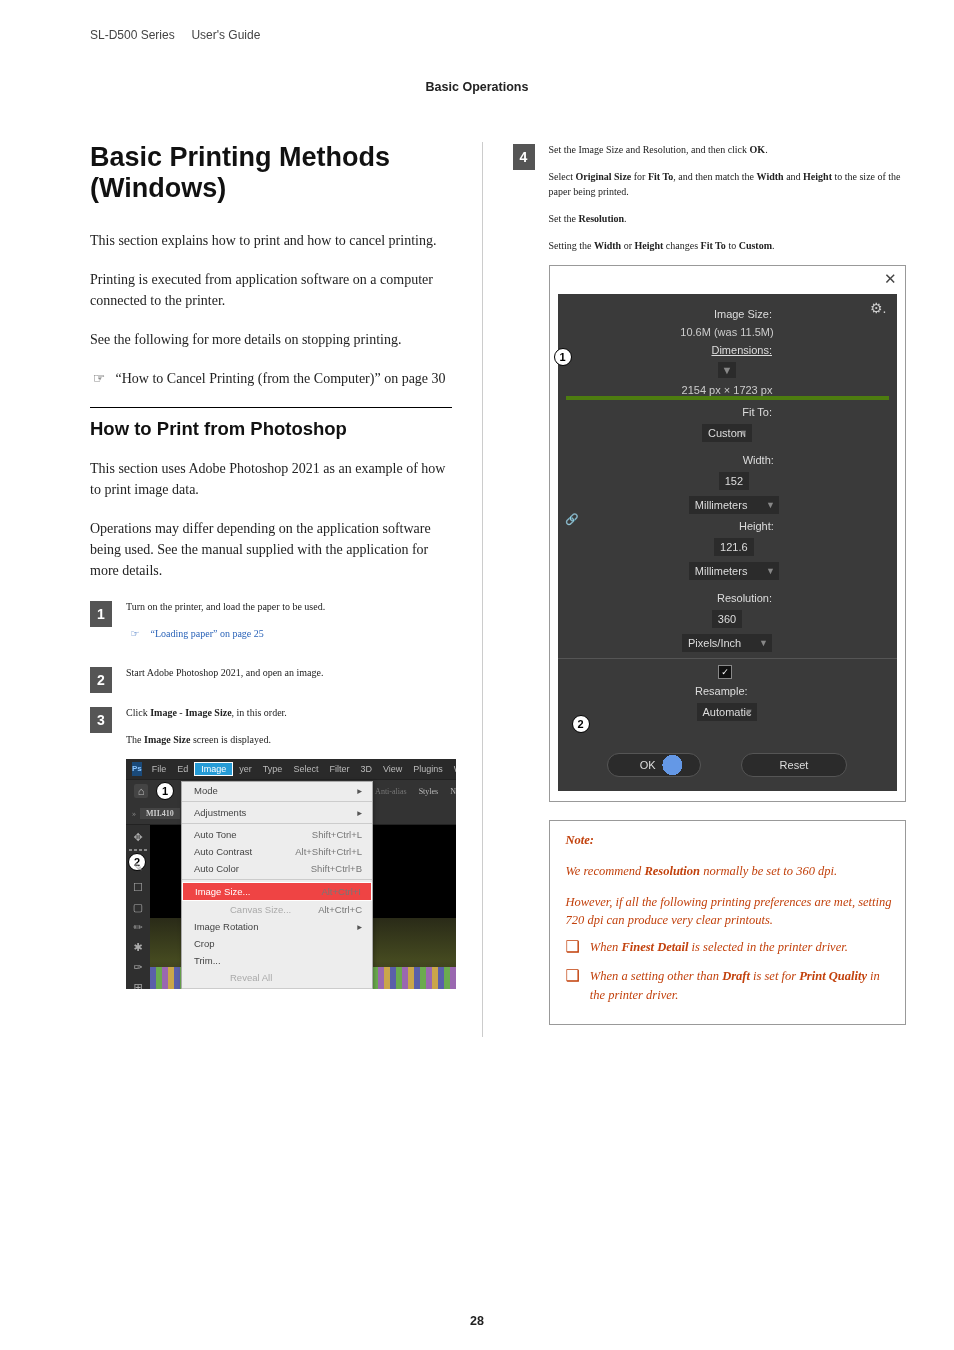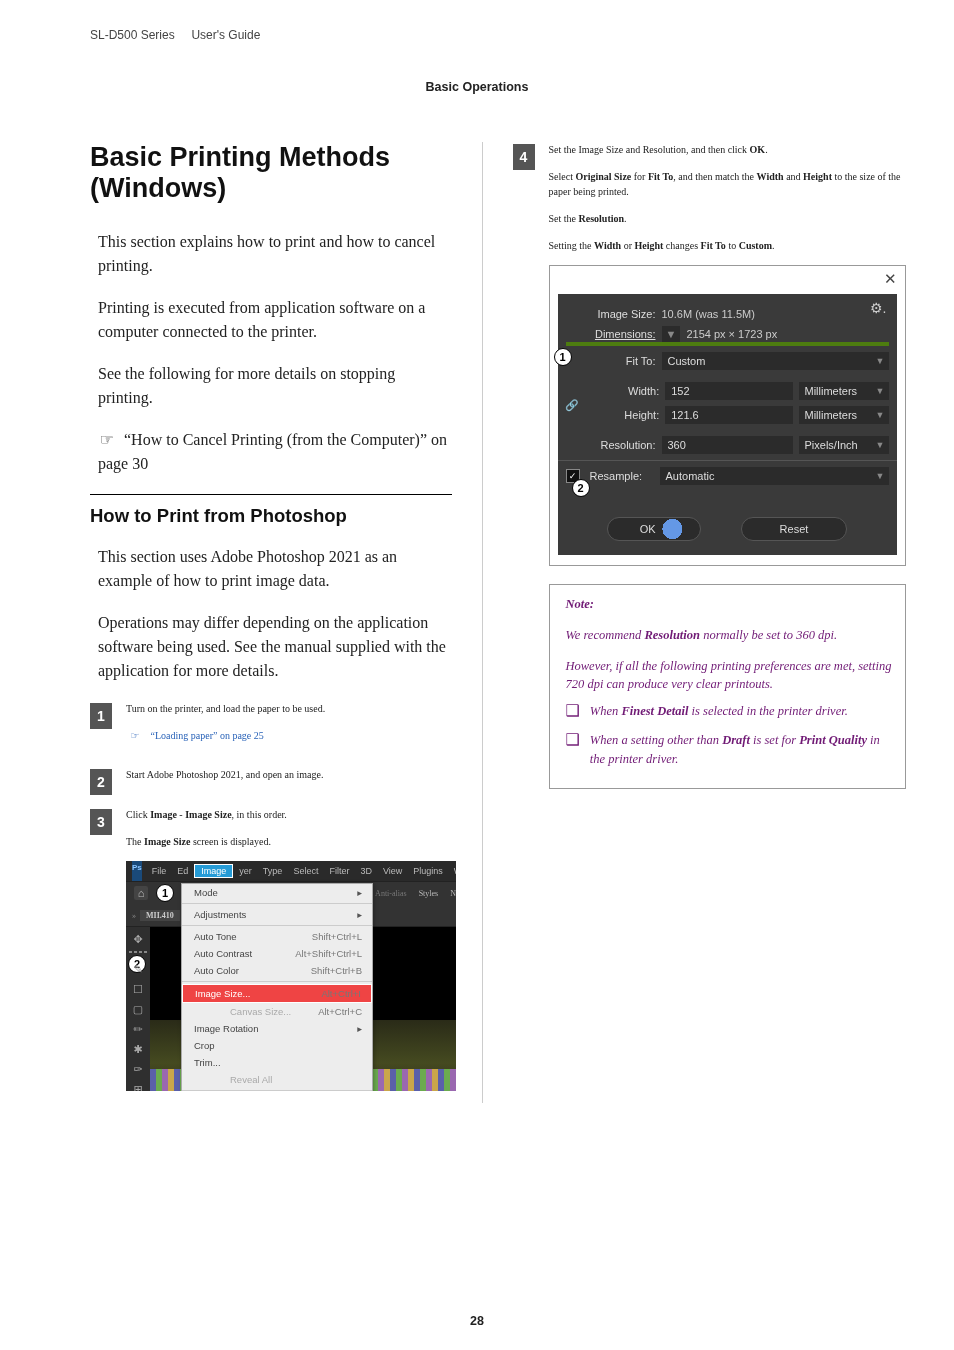--- a/index.html
+++ b/index.html
@@ -57,23 +57,23 @@
   h2.subheading {
     font-family: -apple-system, Arial, sans-serif;
     font-weight: 800;
     font-size: 18.5px;
     margin: 0 0 18px 0;
     padding-top: 10px;
     border-top: 1.5px solid #000;
     color: #111;
   }
   p.body {
-    font-size: 16px;
+    font-size: 14px;
     line-height: 1.5;
-    margin: 0 0 18px 8px;
+    margin: 0 0 18px 0;
     color: #222;
     font-family: Liberation Serif, serif;
   }
   .link-style {
     color: #2a63b8;
     cursor: pointer;
   }
   .pointer-icon {
     display: inline-block;
     width: 18px;
@@ -122,21 +122,21 @@
     display: flex;
     align-items: center;
     padding-left: 6px;
     gap: 1px;
     font-family: Arial, sans-serif;
     font-size: 9px;
     color: #bbb;
   }
   .ps-menubar .ps-logo {
     width: 14px;
-    height: 20px;
+    height: 14px;
     background: #1a4a7a;
     color: #8bc5ff;
     font-size: 8px;
     font-weight: bold;
     text-align: center;
     line-height: 14px;
     margin-right: 4px;
   }
   .ps-menubar span.menu-item { padding: 0 5px; }
   .ps-menubar span.hl {
@@ -281,20 +281,21 @@
     position: absolute;
     top: 6px; right: 10px;
     color: #ccc;
     font-size: 14px;
   }
   .imgsize-row {
     display: flex;
     align-items: center;
     margin: 6px 0;
     gap: 6px;
+    flex-direction: column;
   }
   .imgsize-row .lab {
     width: 90px;
     text-align: right;
     color: #ddd;
   }
   .imgsize-row .valbox {
     background: #2b2b2b;
     color: #ddd;
     padding: 3px 6px;
@@ -338,21 +339,21 @@
     bottom: 58px;
   }
 
   .note-box{
     border:1px solid #999;
     padding: 10px 12px 10px 16px;
     margin-top:2px;
     font-size:12.5px;
     font-style: italic;
     line-height:1.5;
-    color:#701a75;
+    color:#c2410c;
   }
   .note-box .note-head{
     font-weight:bold;
   }
   .note-box ul{
     list-style:none; padding:0; margin:8px 0 0 0;
   }
   .note-box li{
     display:flex; gap:10px; margin-bottom:10px;
   }

